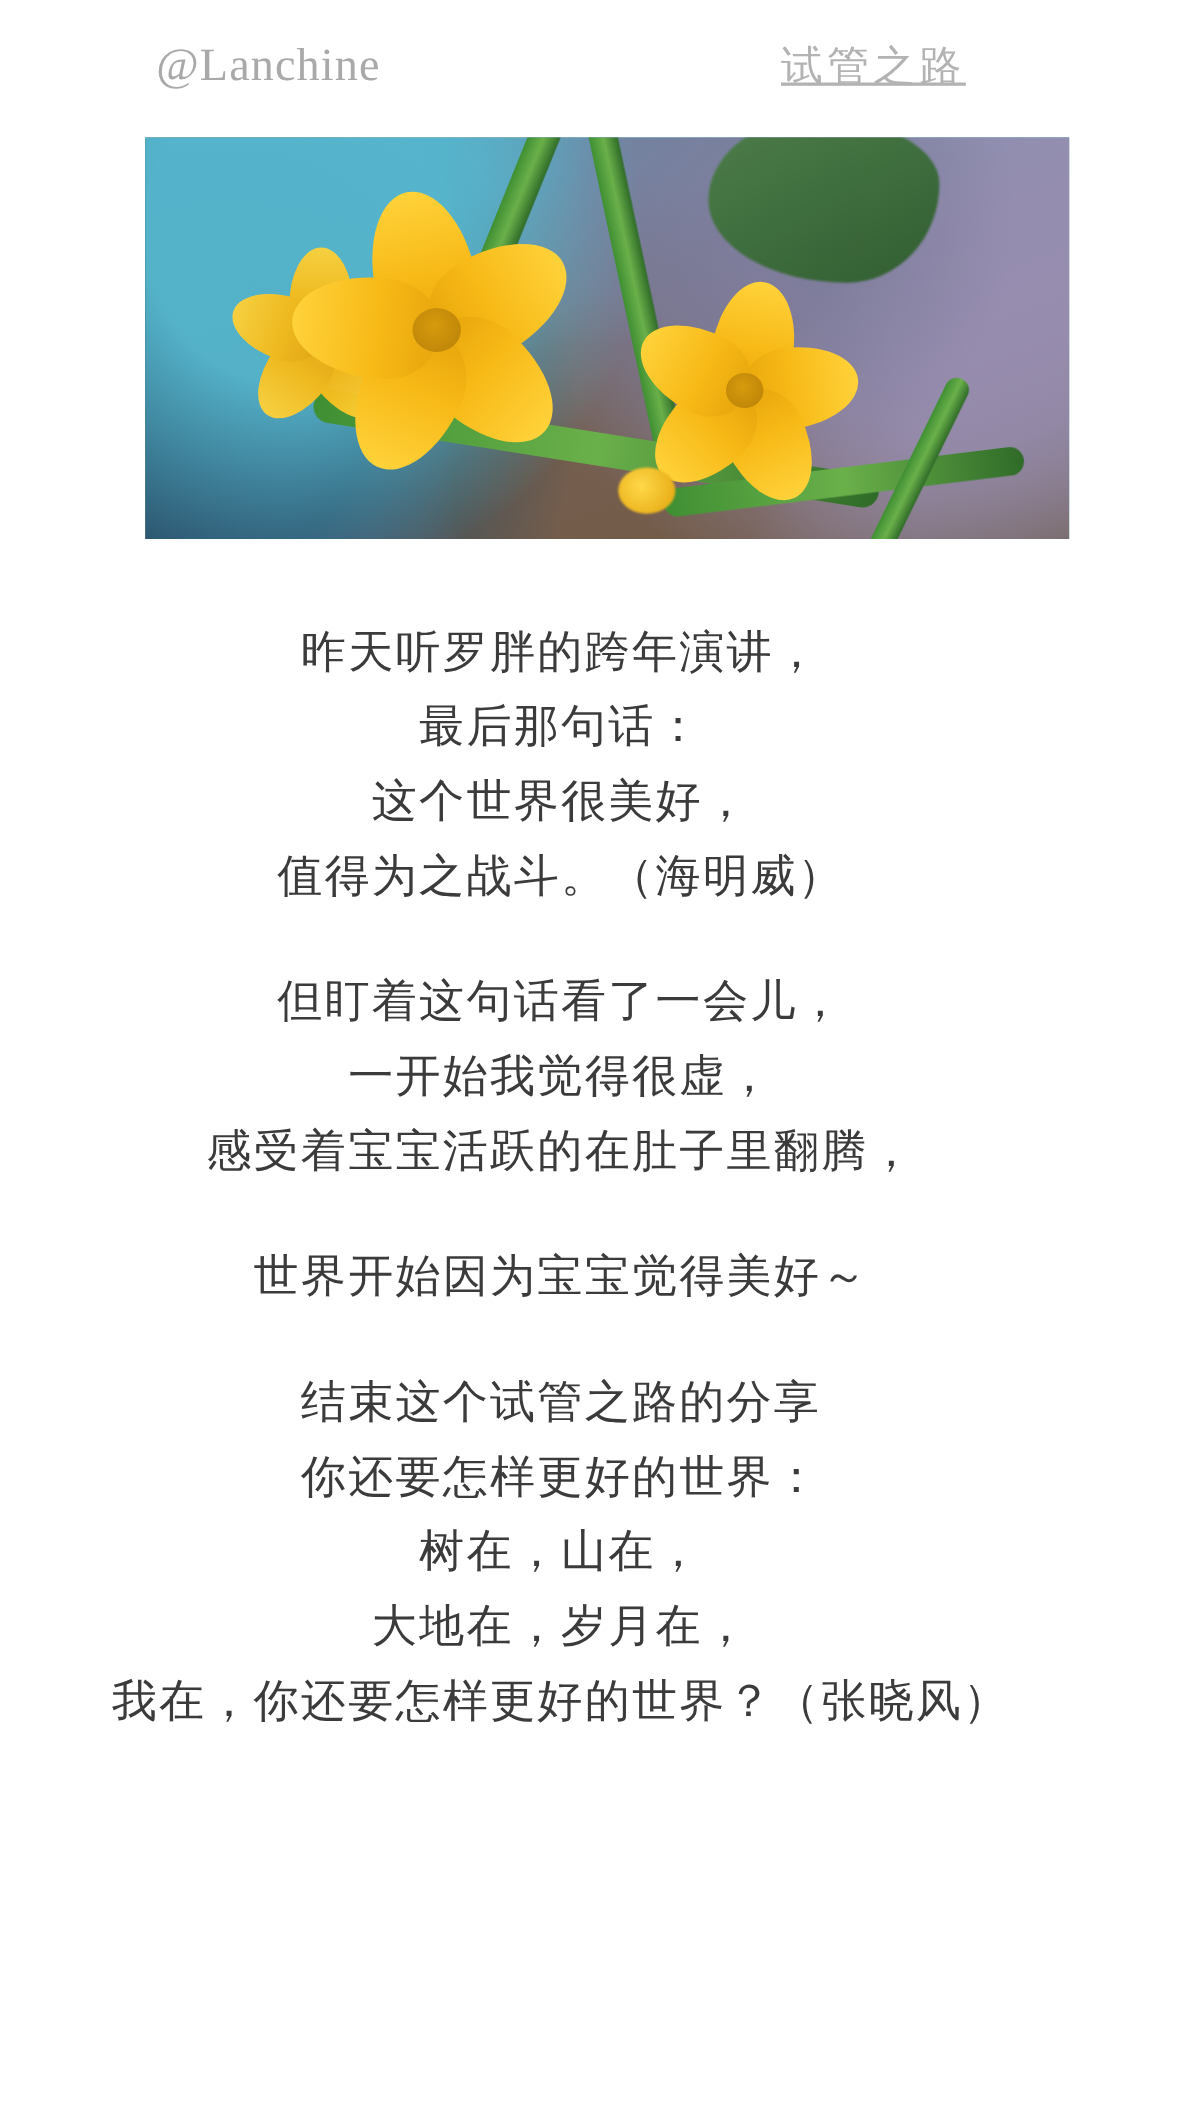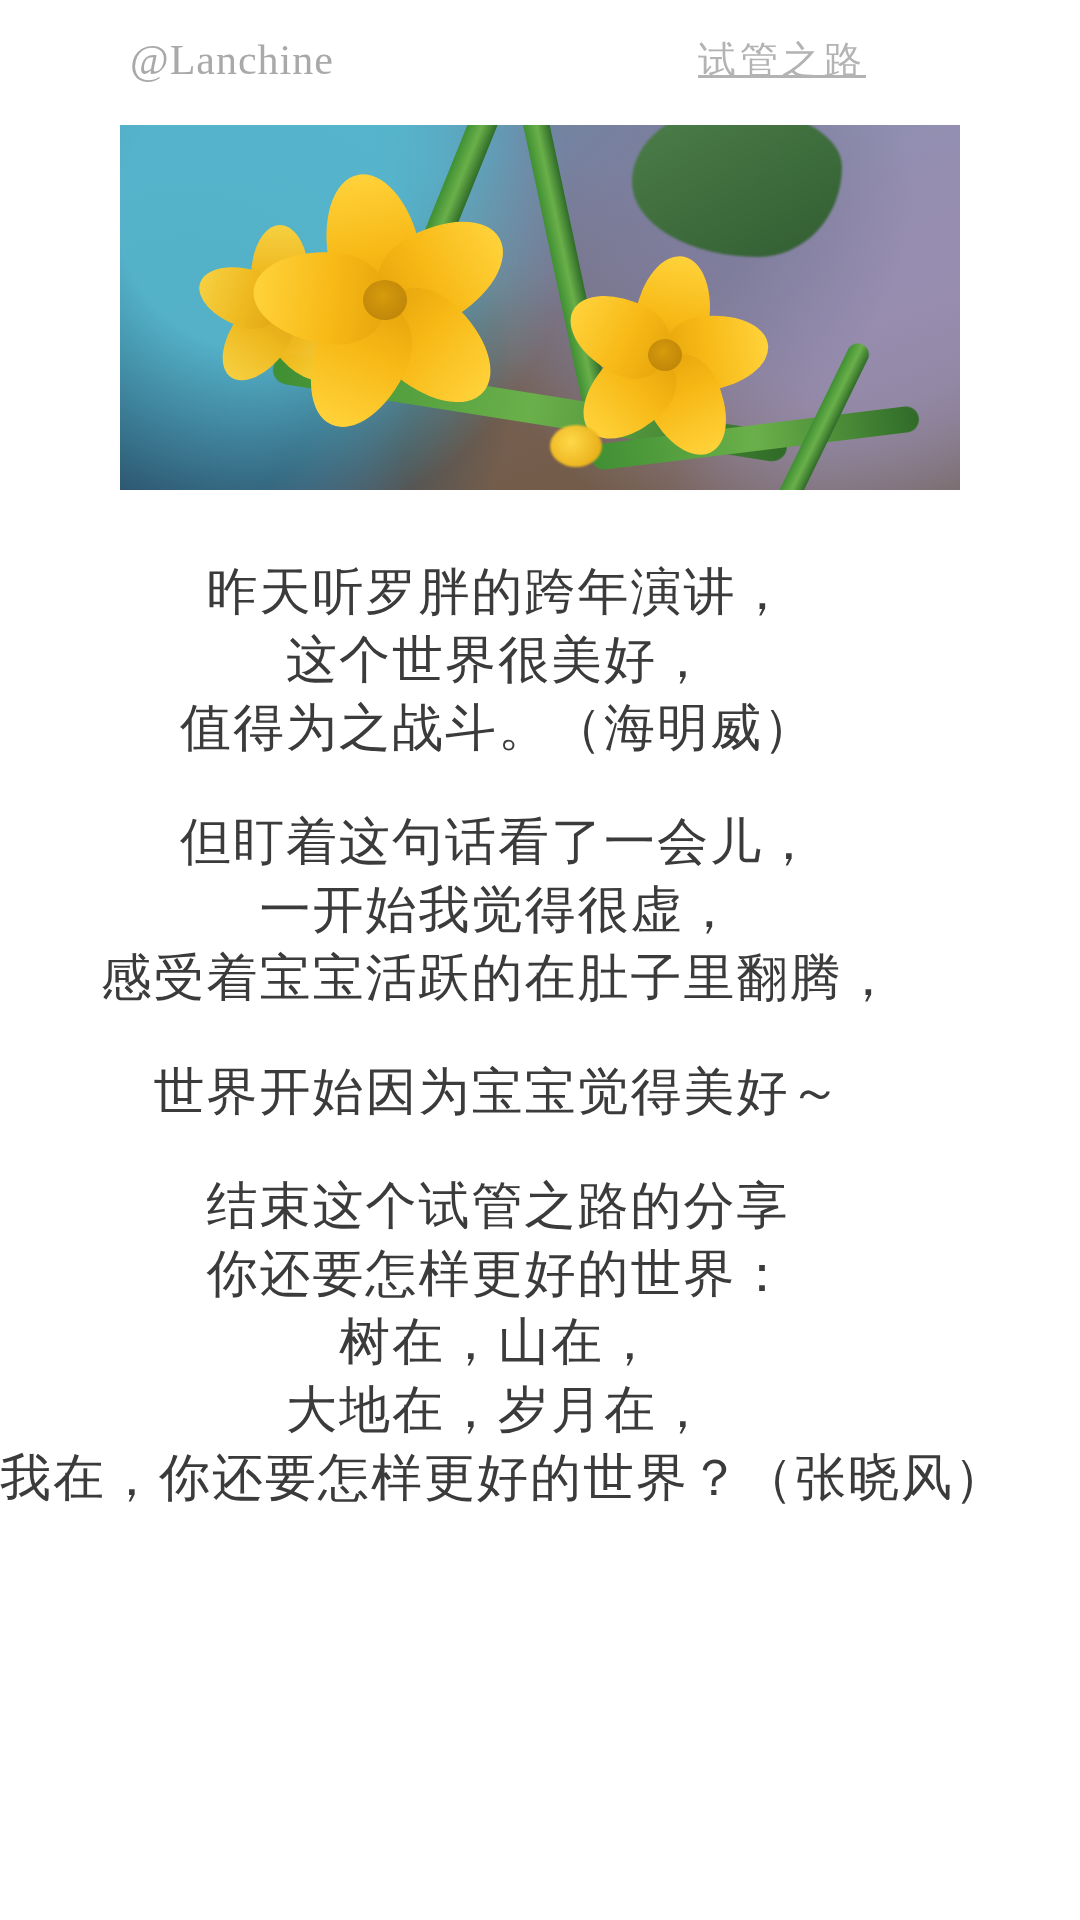--- a/index.html
+++ b/index.html
@@ -13,20 +13,21 @@
     font-family: "Liberation Sans", sans-serif;
     color: #333333;
     overflow: hidden;
   }
   .page {
     position: relative;
     width: 996px;
     height: 1920px;
     background: #ffffff;
     box-sizing: border-box;
+    margin-left: 12px;
   }
 
   
   .header {
     position: relative;
     height: 120px;
     padding: 0 130px;
     display: flex;
     align-items: center;
     justify-content: space-between;
@@ -135,21 +136,21 @@
   .content {
     margin-top: 68px;
     text-align: center;
     color: #3b3b3b;
   }
   .para {
     margin: 0 0 46px 0;
   }
   .para:last-child { margin-bottom: 0; }
   .line {
-    font-size: 51px;
+    font-size: 41px;
     line-height: 68px;
     letter-spacing: 2px;
     white-space: nowrap;
   }
 </style>
 </head>
 <body>
 
 <div class="page">
 
@@ -195,20 +196,21 @@
       </div>
 
       <div class="bud"></div>
       <div class="hero-blur"></div>
     </div>
   </div>
 
   <div class="content" id="content">
       <div class="para">
         <div class="line">昨天听罗胖的跨年演讲，</div>
+        <div class="line">最后那句话：</div>
         <div class="line">这个世界很美好，</div>
         <div class="line">值得为之战斗。（海明威）</div>
       </div>
       <div class="para">
         <div class="line">但盯着这句话看了一会儿，</div>
         <div class="line">一开始我觉得很虚，</div>
         <div class="line">感受着宝宝活跃的在肚子里翻腾，</div>
       </div>
       <div class="para">
         <div class="line">世界开始因为宝宝觉得美好～</div>

